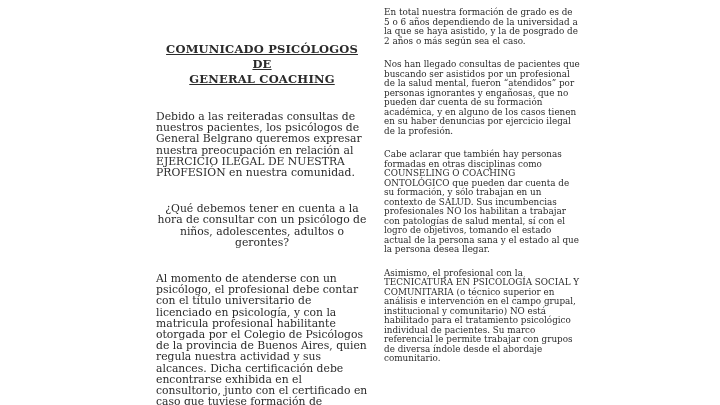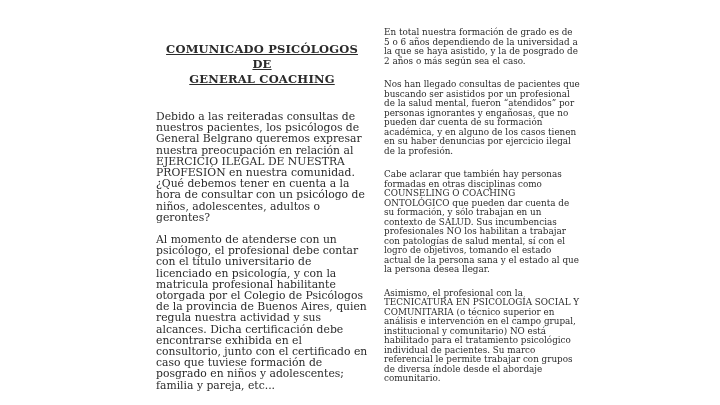--- a/index.html
+++ b/index.html
@@ -39,26 +39,26 @@
     text-decoration: underline;
   }
   .para {
     margin: 0;
     text-align: left;
   }
   .col-left .para {
     font-size: 10.8px;
     line-height: 11.2px;
   }
-  .gap-xl { }
-  .gap-sm { margin-bottom: 11px; }
+  .gap-xl { margin-bottom: 25px; }
+  .gap-sm { margin-bottom: 25px; text-align: center; }
   .col-right {
     position: absolute;
     left: 384px;
-    top: 28px;
+    top: 8px;
     width: 196px;
   }
   .col-right .para {
     font-size: 8.8px;
     line-height: 9.5px;
     margin: 0 0 14px 0;
   }
 </style>
 </head>
 <body>

